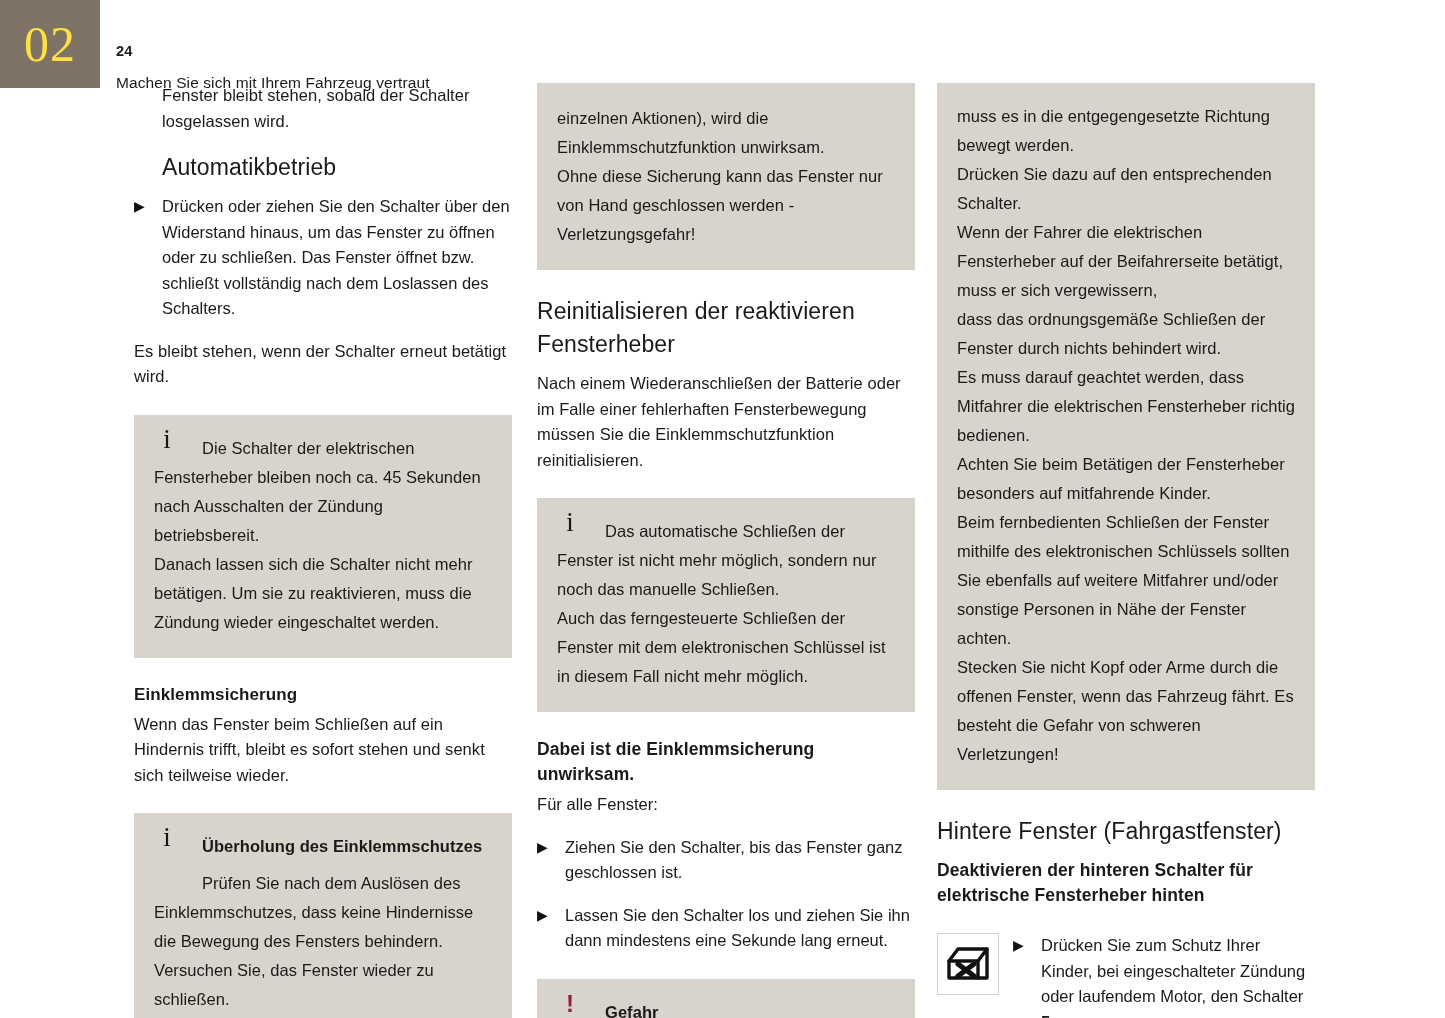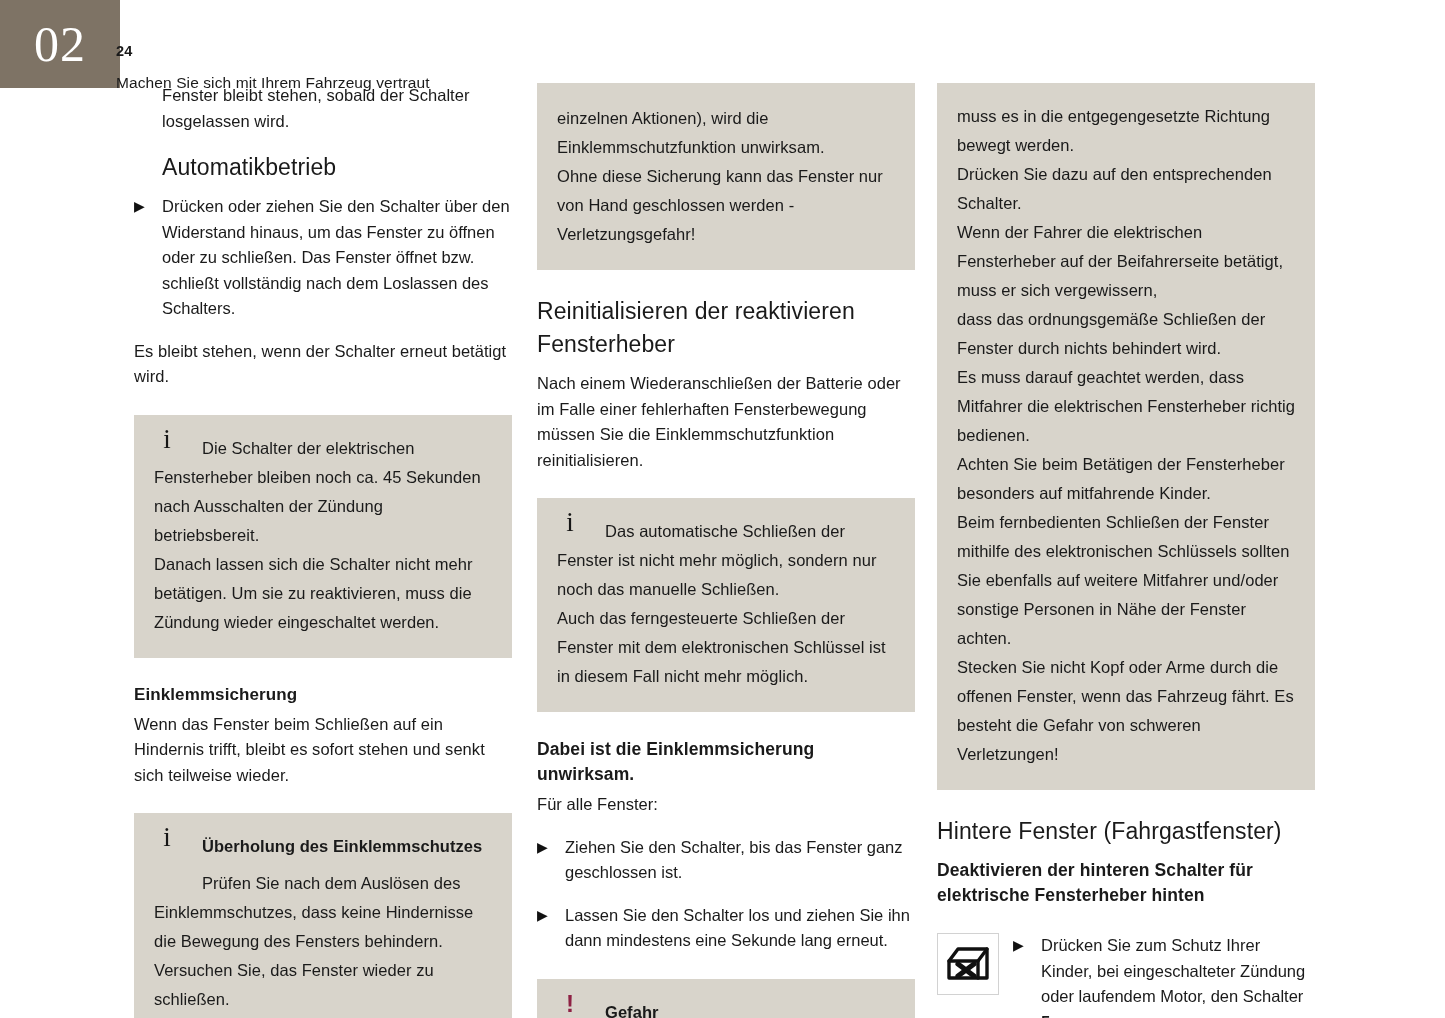--- a/index.html
+++ b/index.html
@@ -17,24 +17,24 @@
     height: 1018px;
     background: #ffffff;
     overflow: hidden;
   }
 
   
   .chapter-tab {
     position: absolute;
     left: 0;
     top: 0;
-    width: 120px;
+    width: 100px;
     height: 88px;
     background: #7e7365;
-    color: #ffffff;
+    color: #fde047;
     display: flex;
     align-items: center;
     justify-content: center;
   }
   .chapter-tab .num {
     font-family: "Liberation Serif", serif;
     font-size: 50px;
     line-height: 1;
     letter-spacing: 1px;
     font-weight: 400;

